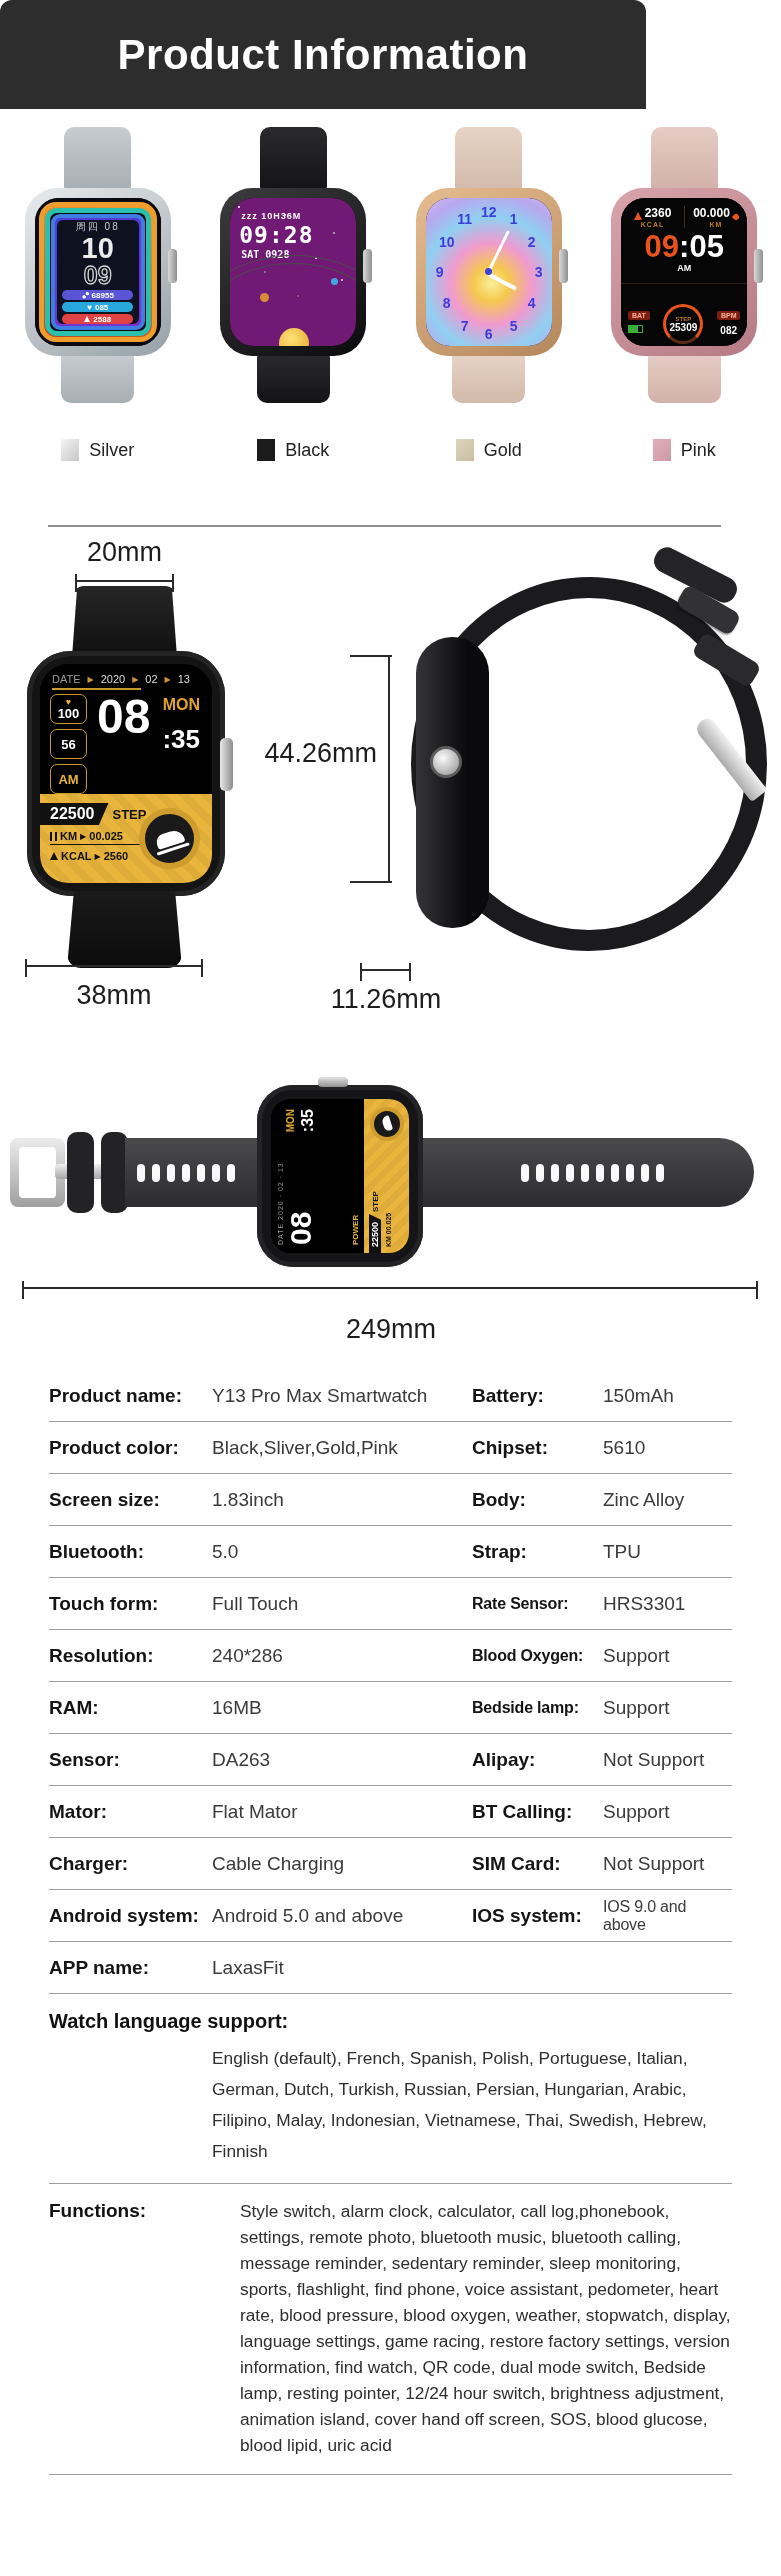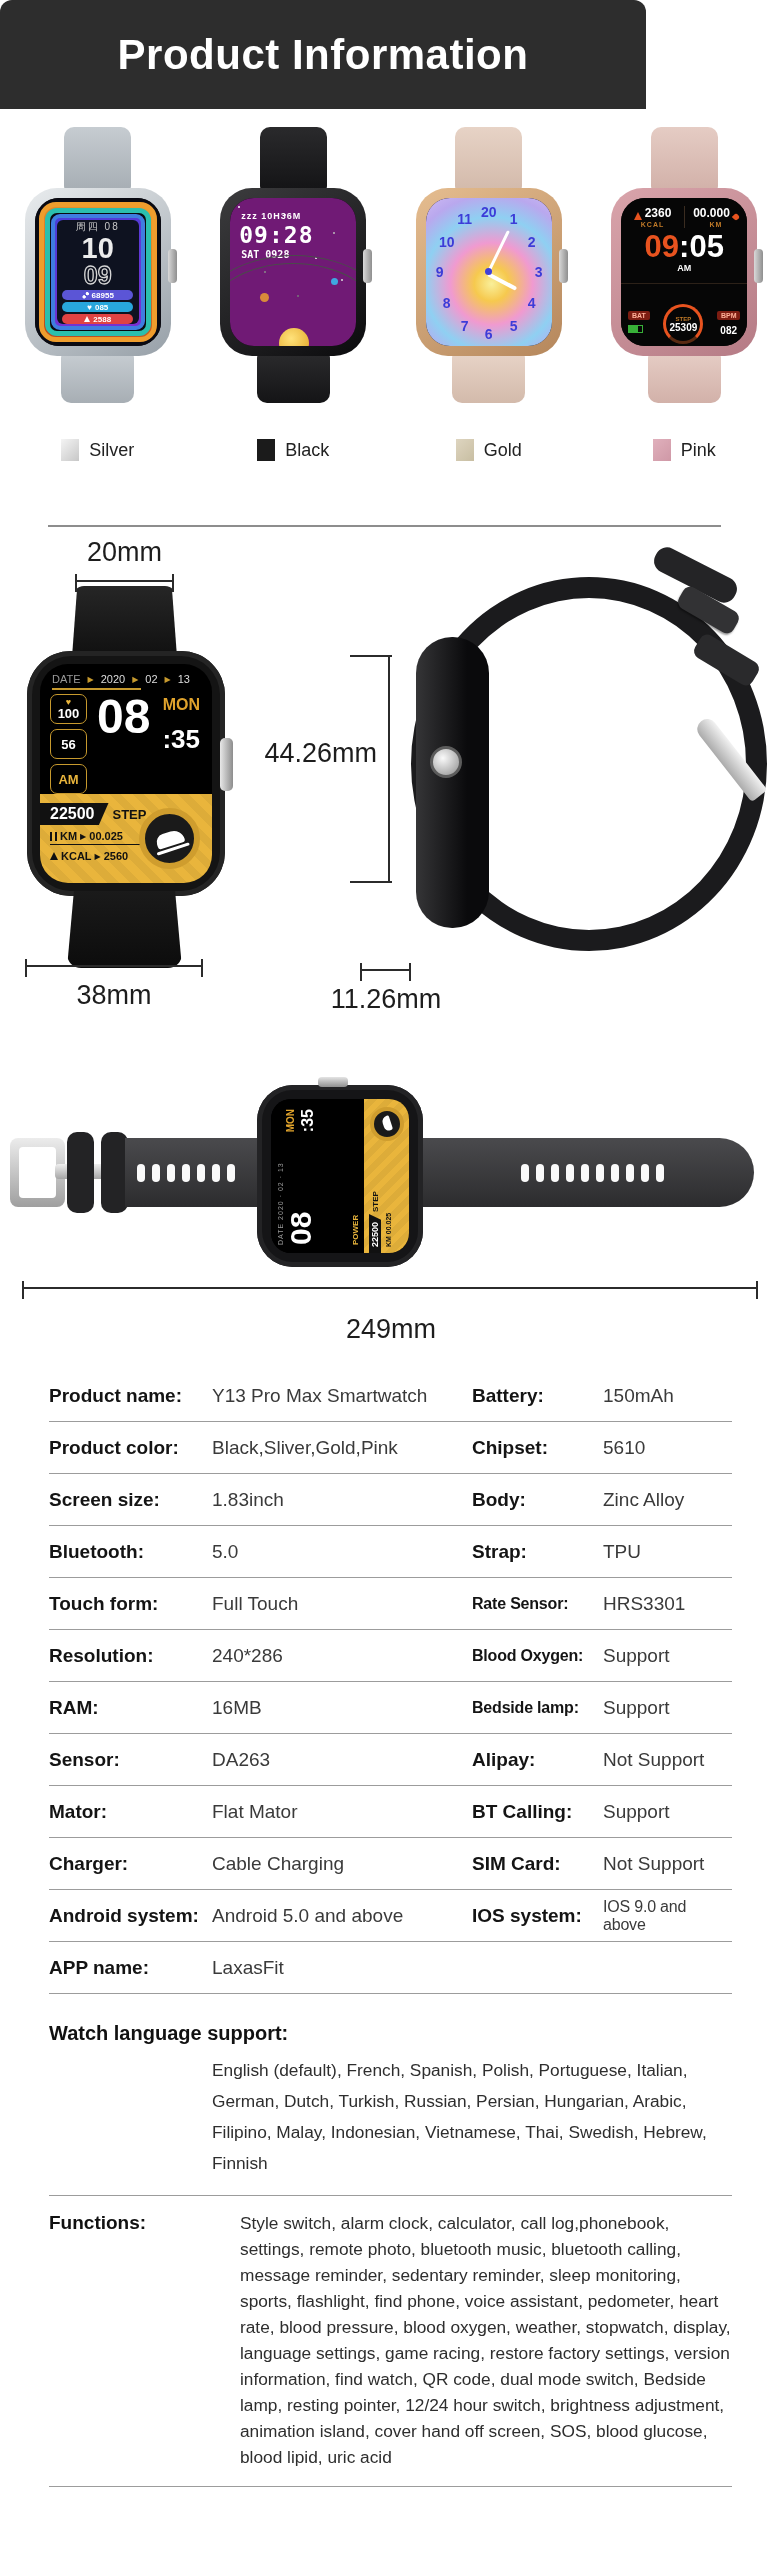--- a/index.html
+++ b/index.html
@@ -226,21 +226,21 @@
   .r-shoe{width:15px;height:8px;background:#fff;border-radius:5px 6px 2px 2px;transform:rotate(-18deg);}
 
   
   .specs{position:absolute;left:49px;top:1370px;width:683px;color:#111;}
   .srow{display:grid;grid-template-columns:163px 260px 131px 129px;align-items:center;
     min-height:52px;border-bottom:1px solid #9c9c9c;}
   .sl{font-weight:bold;font-size:19px;color:#141414;}
   .sv2{font-size:19px;color:#3a3a3a;}
   .cond{font-size:16px;letter-spacing:-0.2px;}
   .lang{border-bottom:1px solid #9c9c9c;padding:12px 0 16px;}
-  .lang-label{font-weight:bold;font-size:20px;margin:16px 0 10px;}
+  .lang-label{font-weight:bold;font-size:20px;margin:4px 0 10px;}
   .lang-text{margin-left:163px;width:517px;font-size:17.3px;line-height:31px;color:#2e2e2e;}
   .func{display:grid;grid-template-columns:163px 1fr;padding:14px 0 16px;border-bottom:1px solid #9c9c9c;}
   .func-label{font-weight:bold;font-size:19px;align-self:start;padding-top:2px;}
   .func-text{font-size:17.3px;line-height:26px;color:#2e2e2e;margin-left:28px;}
 </style>
 </head>
 <body>
 
 <div class="canvas">
 
@@ -304,21 +304,21 @@
         <div class="crown"></div>
       </div>
       <div class="strap-bottom"></div>
     </figure>
 
     <figure class="watch-col w-gold">
       <div class="strap-top"></div>
       <div class="case">
         <div class="screen">
           <div class="f-gold">
-            <span class="gn" style="left:63px;top:14px">20</span>
+            <span class="gn" style="left:63px;top:14px">12</span>
             <span class="gn" style="left:88px;top:21px">1</span>
             <span class="gn" style="left:106px;top:44px">2</span>
             <span class="gn" style="left:113px;top:74px">3</span>
             <span class="gn" style="left:106px;top:105px">4</span>
             <span class="gn" style="left:88px;top:128px">5</span>
             <span class="gn" style="left:63px;top:136px">6</span>
             <span class="gn" style="left:39px;top:128px">7</span>
             <span class="gn" style="left:21px;top:105px">8</span>
             <span class="gn" style="left:14px;top:74px">9</span>
             <span class="gn" style="left:21px;top:44px">10</span>

